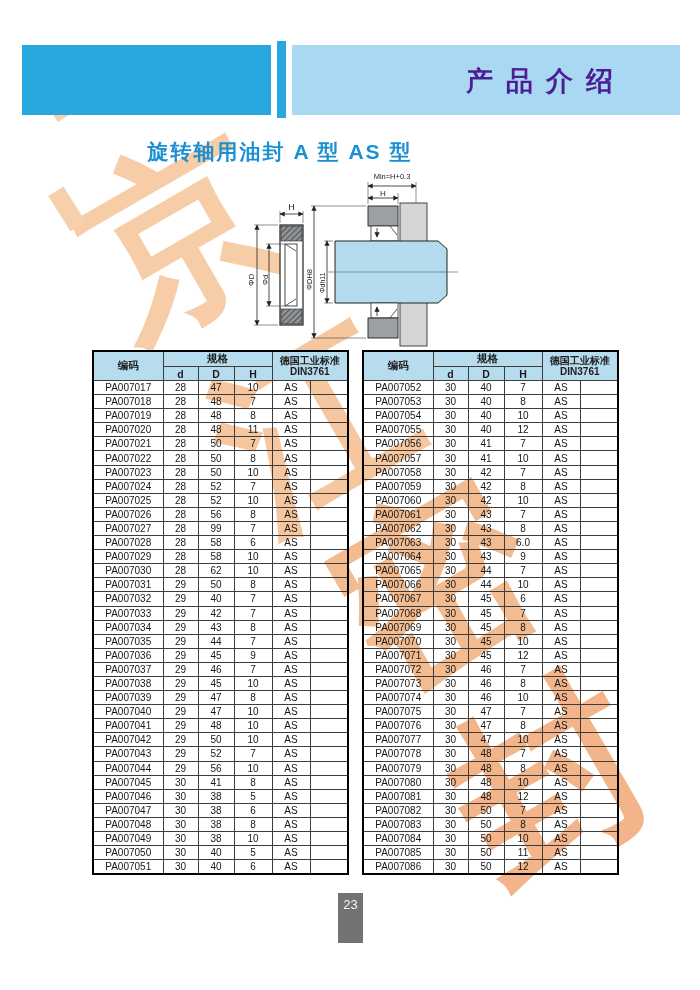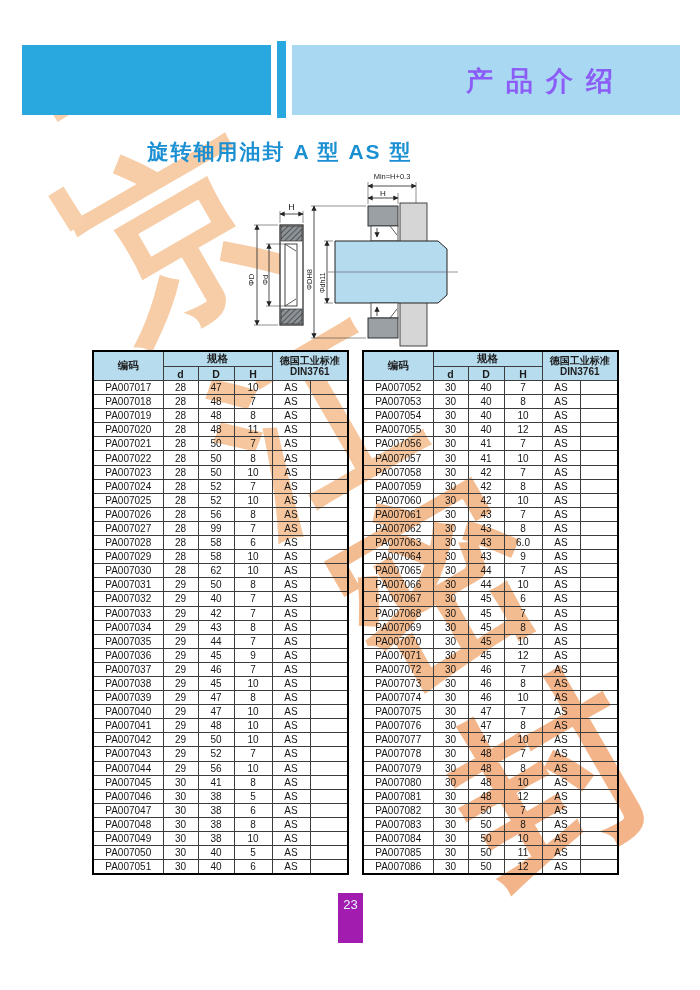--- a/index.html
+++ b/index.html
@@ -25,21 +25,21 @@
   .hdr-stripe{ position:absolute; z-index:2; left:277px; top:41px; width:9px;  height:77px; background:#29a7df; }
   .hdr-light { position:absolute; z-index:2; left:292px; top:45px; width:388px; height:70px; background:#a9d9f2; }
   .company {
     position:absolute; z-index:3; left:76px; top:68px; width:320px;
     font-family:"Liberation Serif", serif; font-weight:bold;
     font-size:23px; letter-spacing:1px; color:#131a26; white-space:nowrap;
   }
   .section-title {
     position:absolute; z-index:3; left:466px; top:63px;
     font-family:"Liberation Serif", serif; font-weight:bold;
-    font-size:27px; letter-spacing:13px; color:#8b5cf6; white-space:nowrap;
+    font-size:27px; letter-spacing:13px; color:#4c1d95; white-space:nowrap;
   }
   .doc-title {
     position:absolute; z-index:2; left:0; top:138px; width:560px;
     text-align:center; font-size:21px; font-weight:bold; color:#1a8fd2;
     letter-spacing:2px;
   }
   
   .diagram { position:absolute; z-index:2; left:240px; top:166px; }
   
   .tbl-wrap { position:absolute; z-index:2; top:350px; }
@@ -50,21 +50,21 @@
   th, td { border:1px solid #3c3c3c; text-align:center; vertical-align:middle;
            padding:0; overflow:hidden; white-space:nowrap; }
   thead th { background:#b7dcee; color:#1c1c1c; font-size:10.5px; font-weight:bold; height:14px; }
   thead .din-th { font-size:10px; line-height:1.15; font-weight:bold; }
   tbody td { background:transparent; color:#161616; font-size:10px; height:14.1px; }
   col.c-code { width:70px; } col.c-d { width:35px; } col.c-D { width:36px; }
   col.c-H { width:38px; } col.c-din { width:38px; } col.c-empty { width:38px; }
   
   .page-num {
     position:absolute; z-index:2; left:338px; top:893px; width:25px; height:50px;
-    background:#a21caf; color:#eaf6fd; font-size:13px; text-align:center;
+    background:#737373; color:#eaf6fd; font-size:13px; text-align:center;
     padding-top:4px;
   }
 </style>
 </head>
 <body>
 
 <div class="page">
 
   <div class="wm wm-char wm1">京</div>
   <div class="wm wm-char wm2">江</div>

